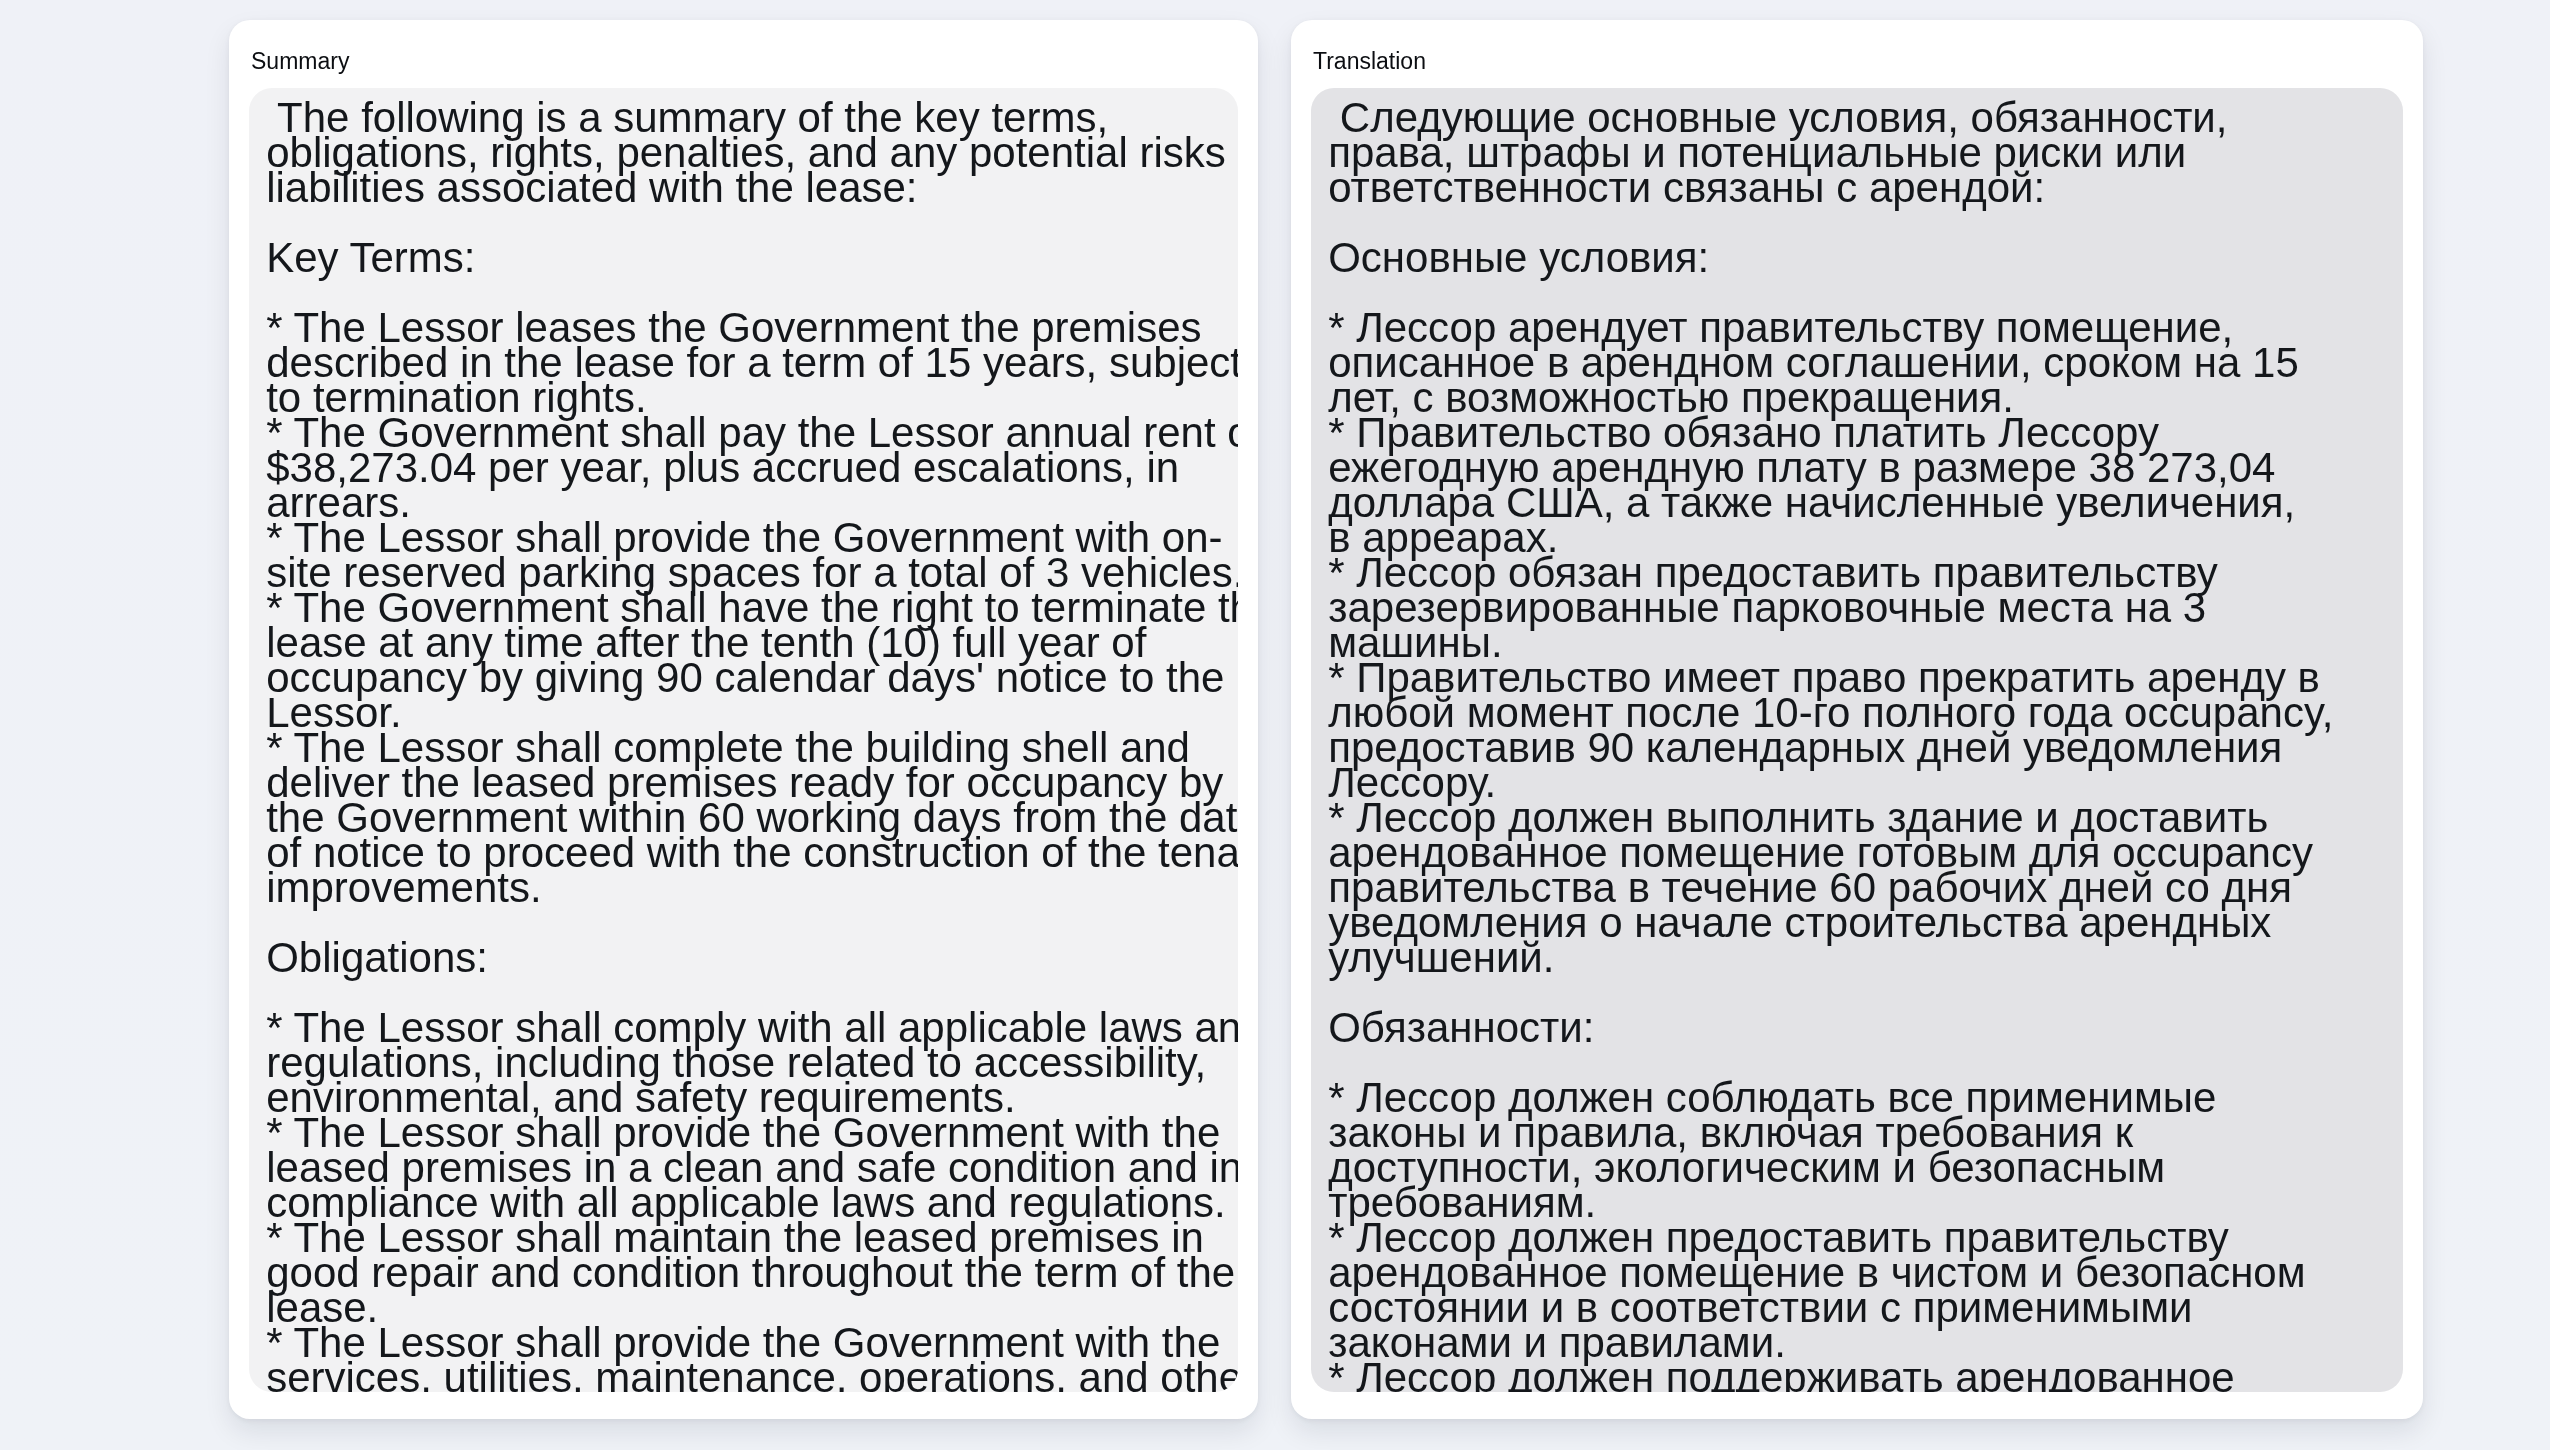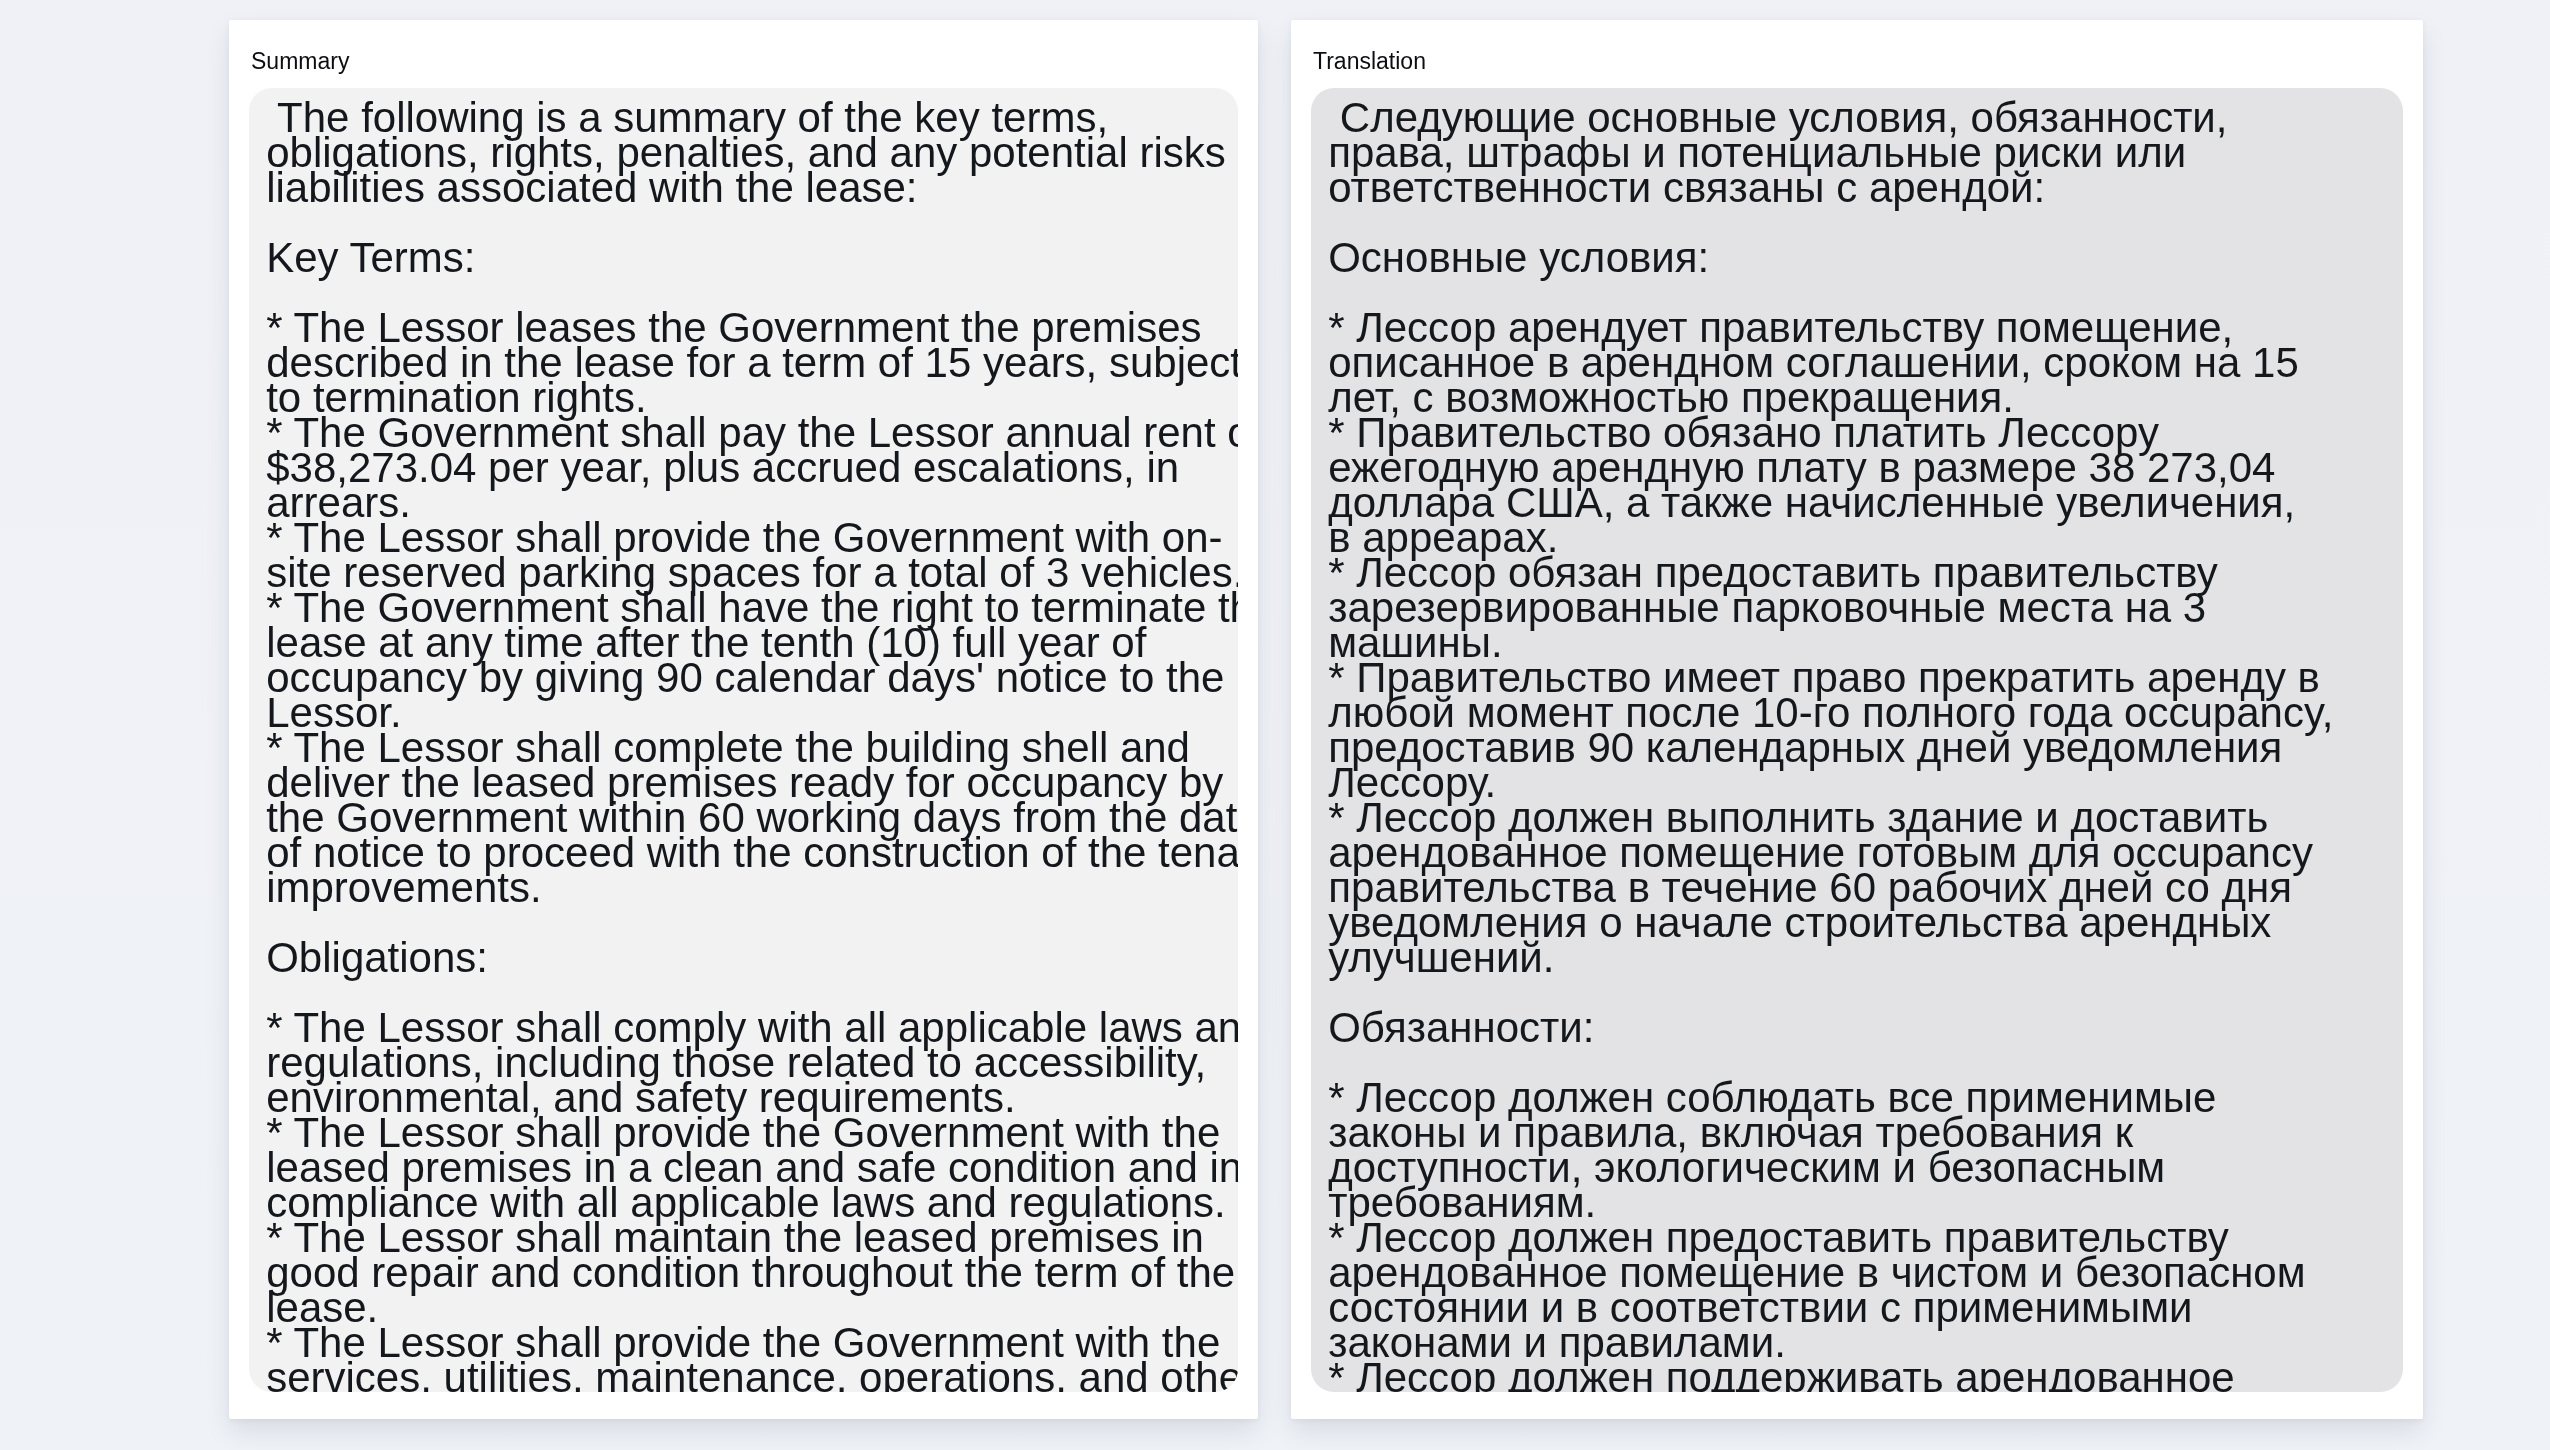--- a/index.html
+++ b/index.html
@@ -12,21 +12,21 @@
     overflow: hidden;
     position: relative;
     background: linear-gradient(180deg, #edf0f6 0%, #eff2f7 100%);
     font-family: "Liberation Sans", sans-serif;
   }
   .card {
     position: absolute;
     top: 20.4px;
     height: 1399px;
     background: var(--card-bg, #ffffff);
-    border-radius: 2px;
+    border-radius: 21px;
     box-shadow: 0 1.8px 5.3px rgba(16,24,40,0.05), 0 12.4px 26.6px rgba(16,24,40,0.09);
   }
   .card-left  { left: 229px;  width: 1029px; }
   .card-right { left: 1291px; width: 1132px; }
   .panel-label {
     position: absolute;
     top: 29px;
     left: 22px;
     font-size: 23px;
     line-height: 24px;

